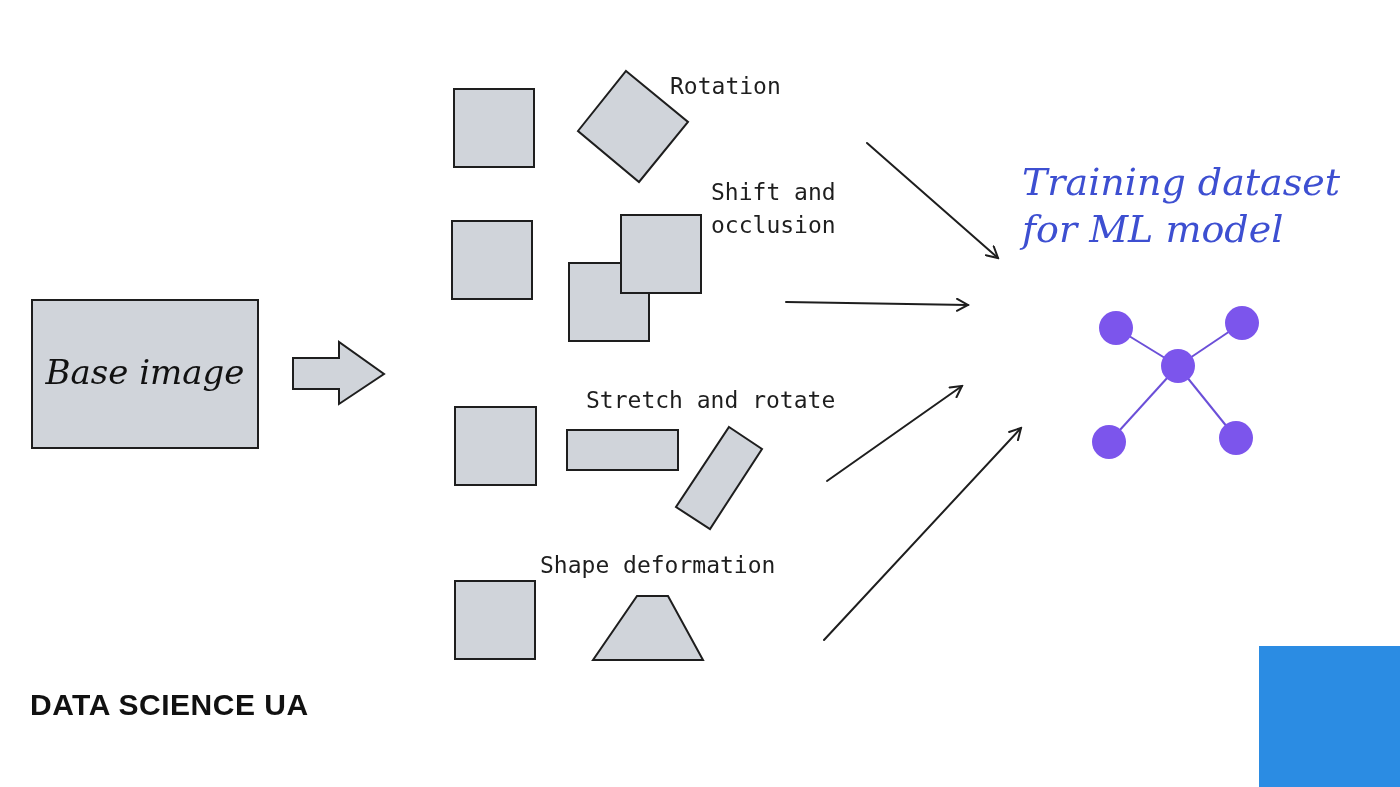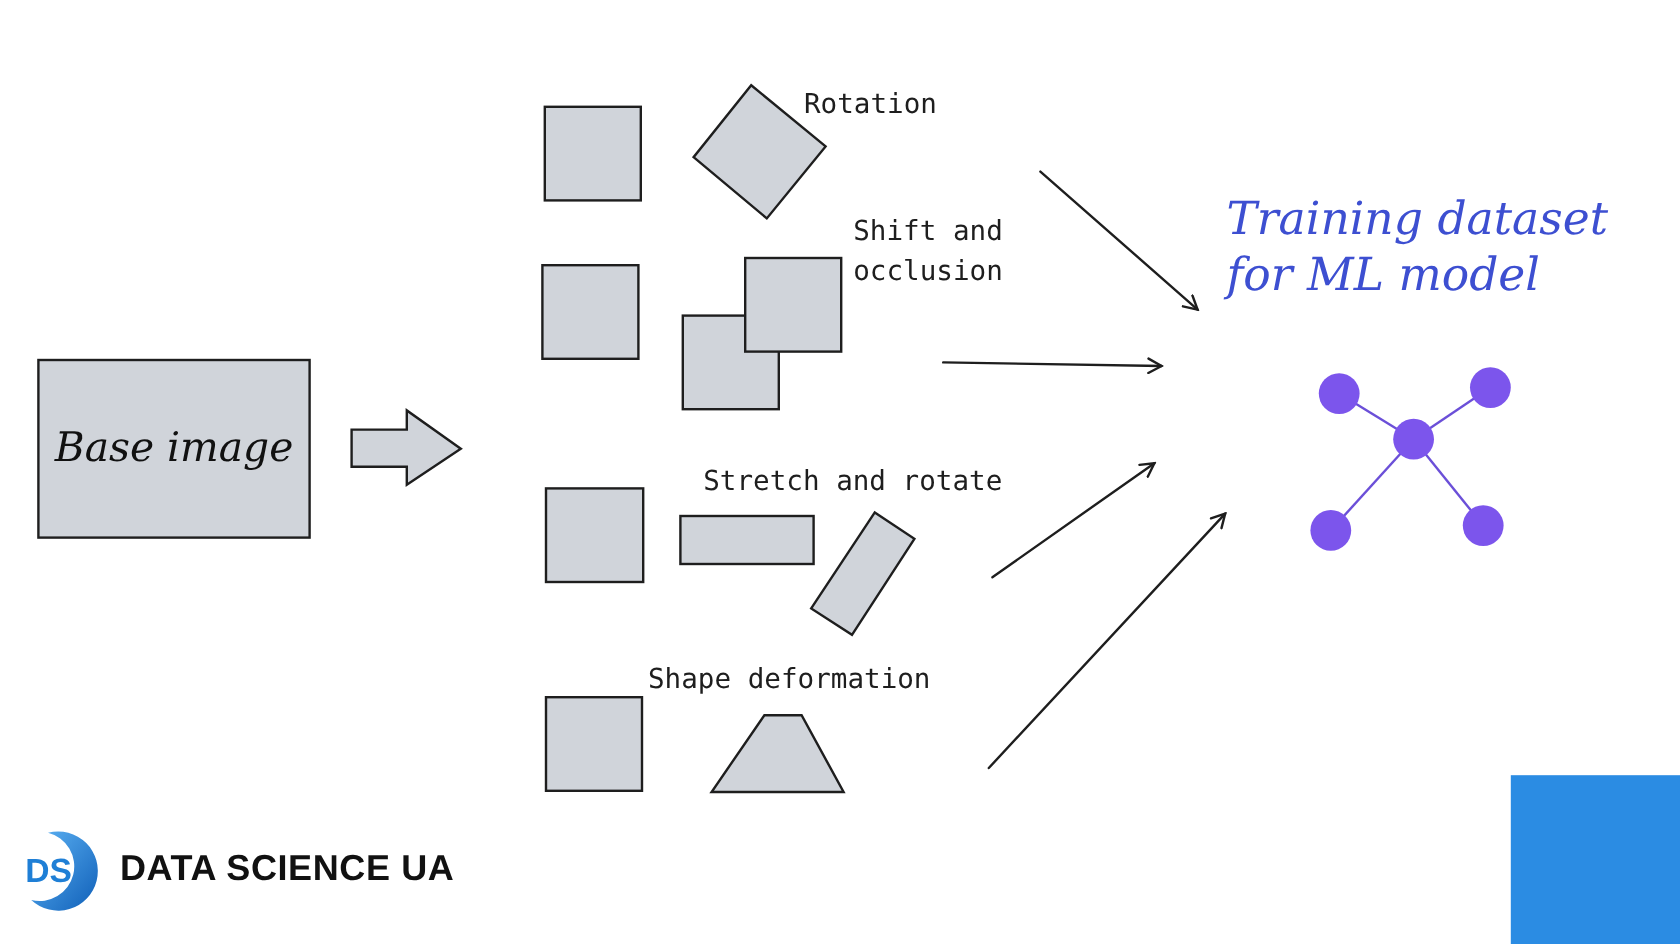--- a/index.html
+++ b/index.html
@@ -65,28 +65,16 @@
     <line class="net-edge" x1="1236" y1="438" x2="1178" y2="366"></line>
     <circle class="net-node" cx="1116" cy="328" r="17"></circle>
     <circle class="net-node" cx="1242" cy="323" r="17"></circle>
     <circle class="net-node" cx="1178" cy="366" r="17"></circle>
     <circle class="net-node" cx="1109" cy="442" r="17"></circle>
     <circle class="net-node" cx="1236" cy="438" r="17"></circle>
   </g>
 </svg>
 
 <div class="logo">
-  <div class="logo-mark">
-    <svg width="70" height="72" viewBox="0 0 70 72">
-      <defs>
-        <linearGradient id="lg" x1="0" y1="0" x2="1" y2="1">
-          <stop offset="0" stop-color="#5fb4f5"></stop>
-          <stop offset="1" stop-color="#0f5fb8"></stop>
-        </linearGradient>
-      </defs>
-      <path d="M22,6 A33,33 0 1 1 8,62 A28,28 0 1 0 22,6 Z" fill="url(#lg)"></path>
-      <text x="3" y="47" font-family="Liberation Sans, sans-serif" font-weight="bold" font-size="28" fill="#1f7fd6">DS</text>
-    </svg>
-  </div>
   <span class="logo-text">DATA SCIENCE UA</span>
 </div>
 
 <div class="corner"></div>
 
 </body></html>

